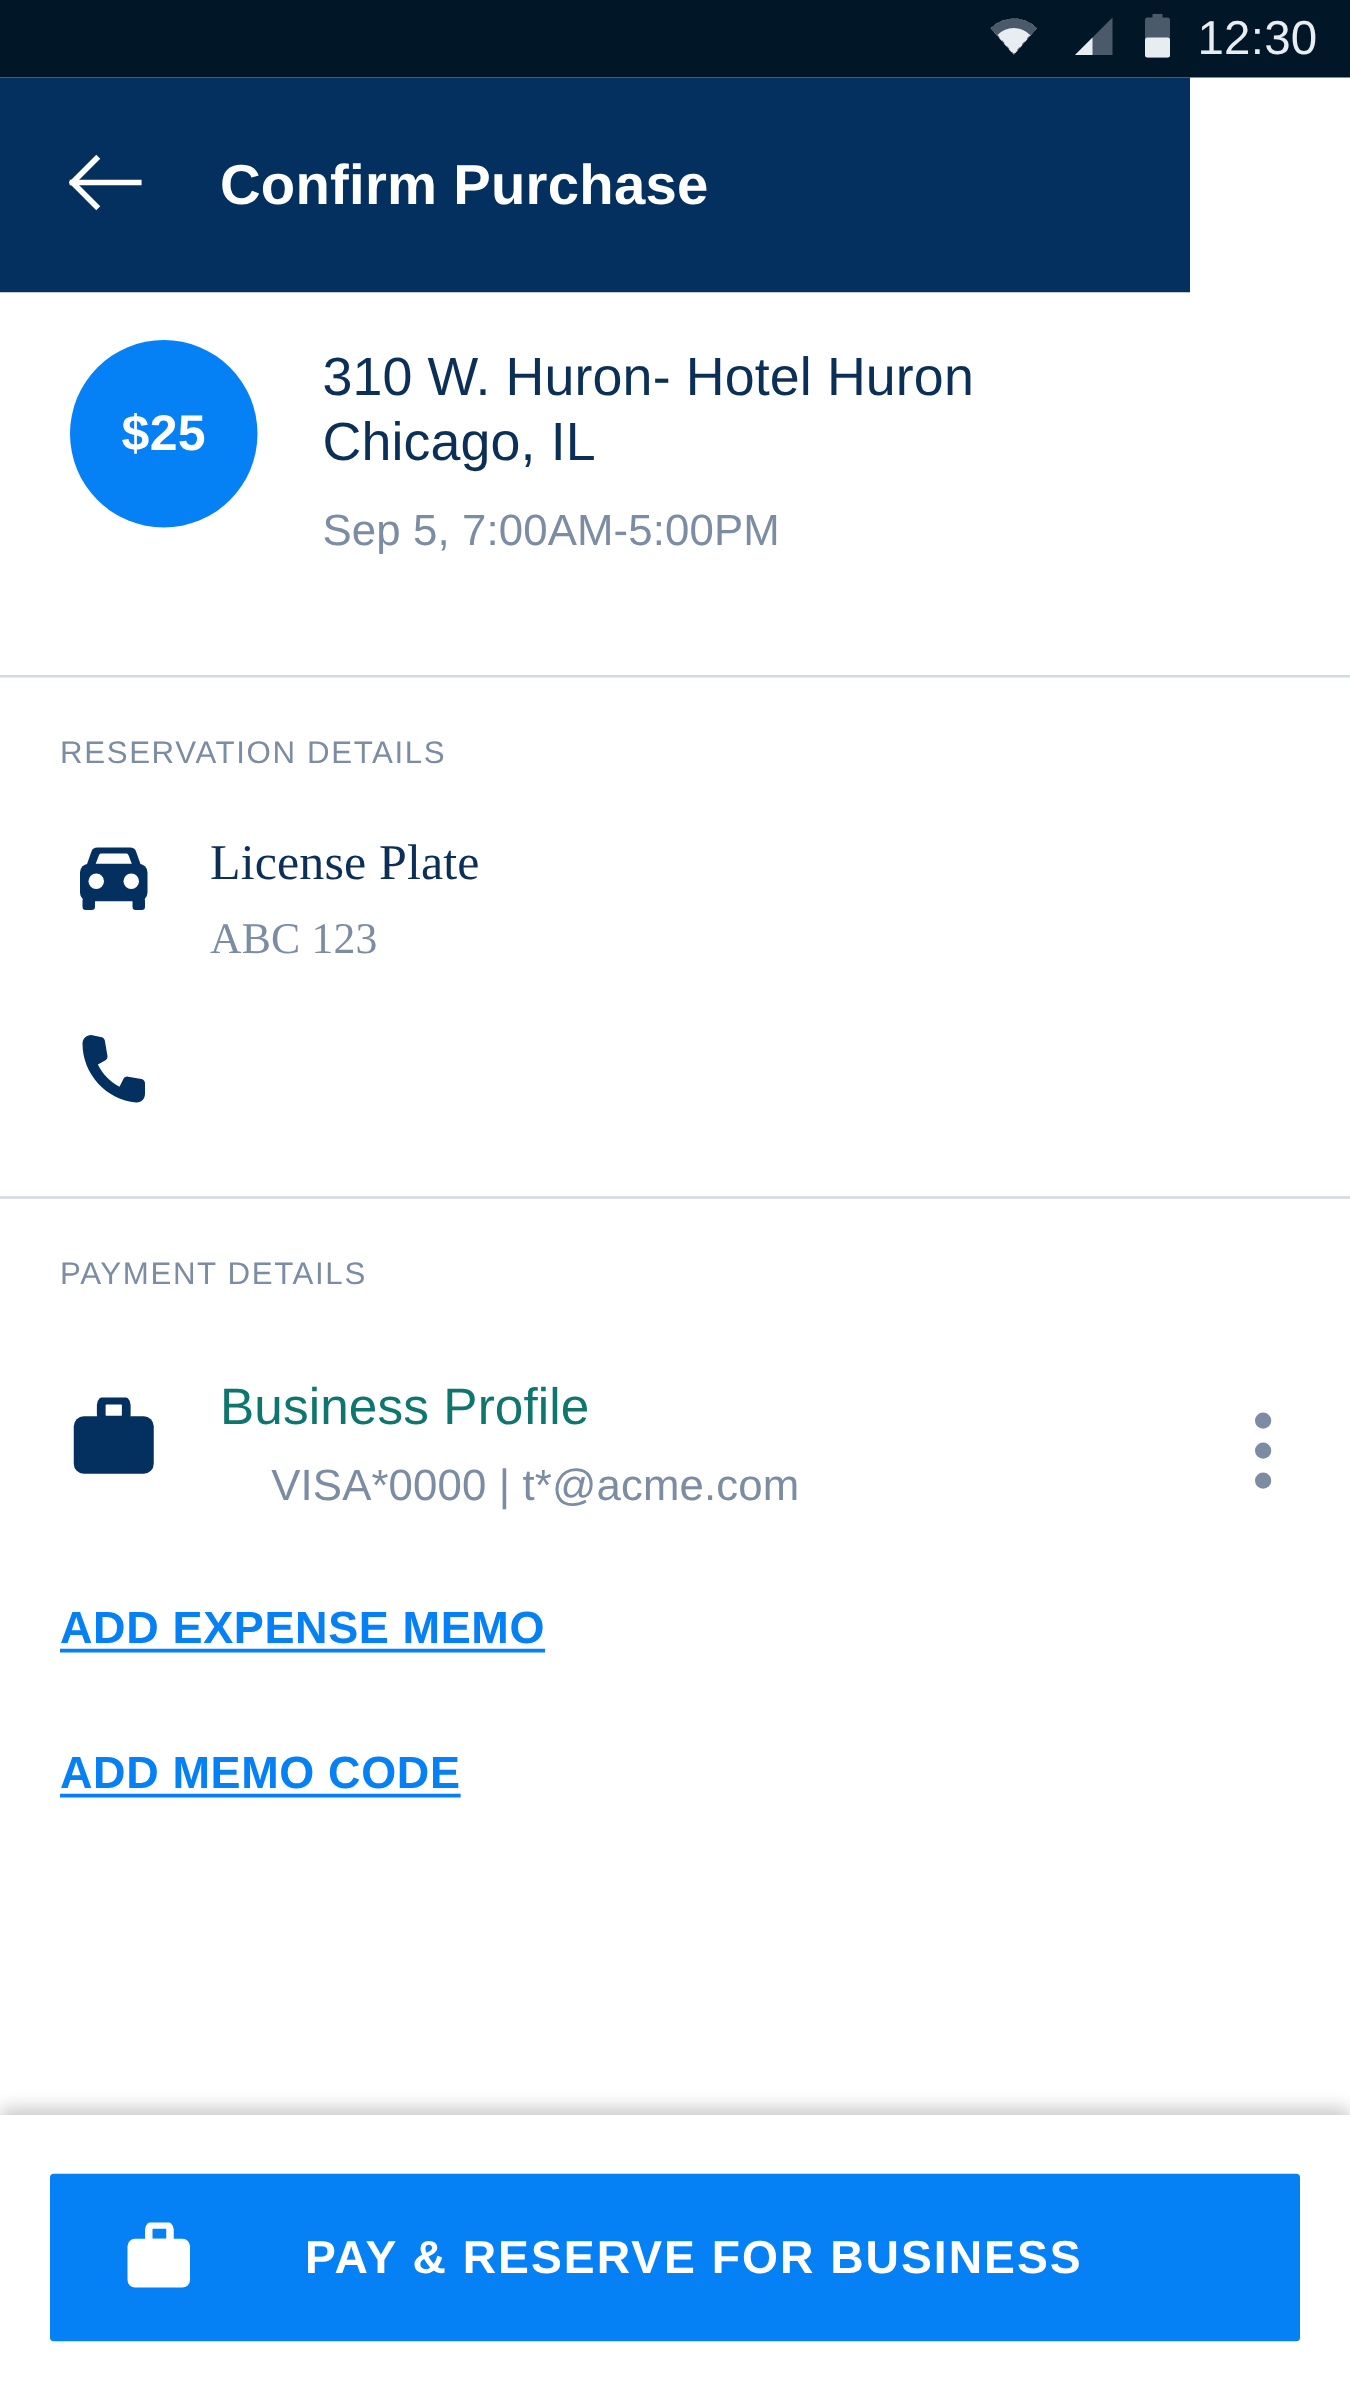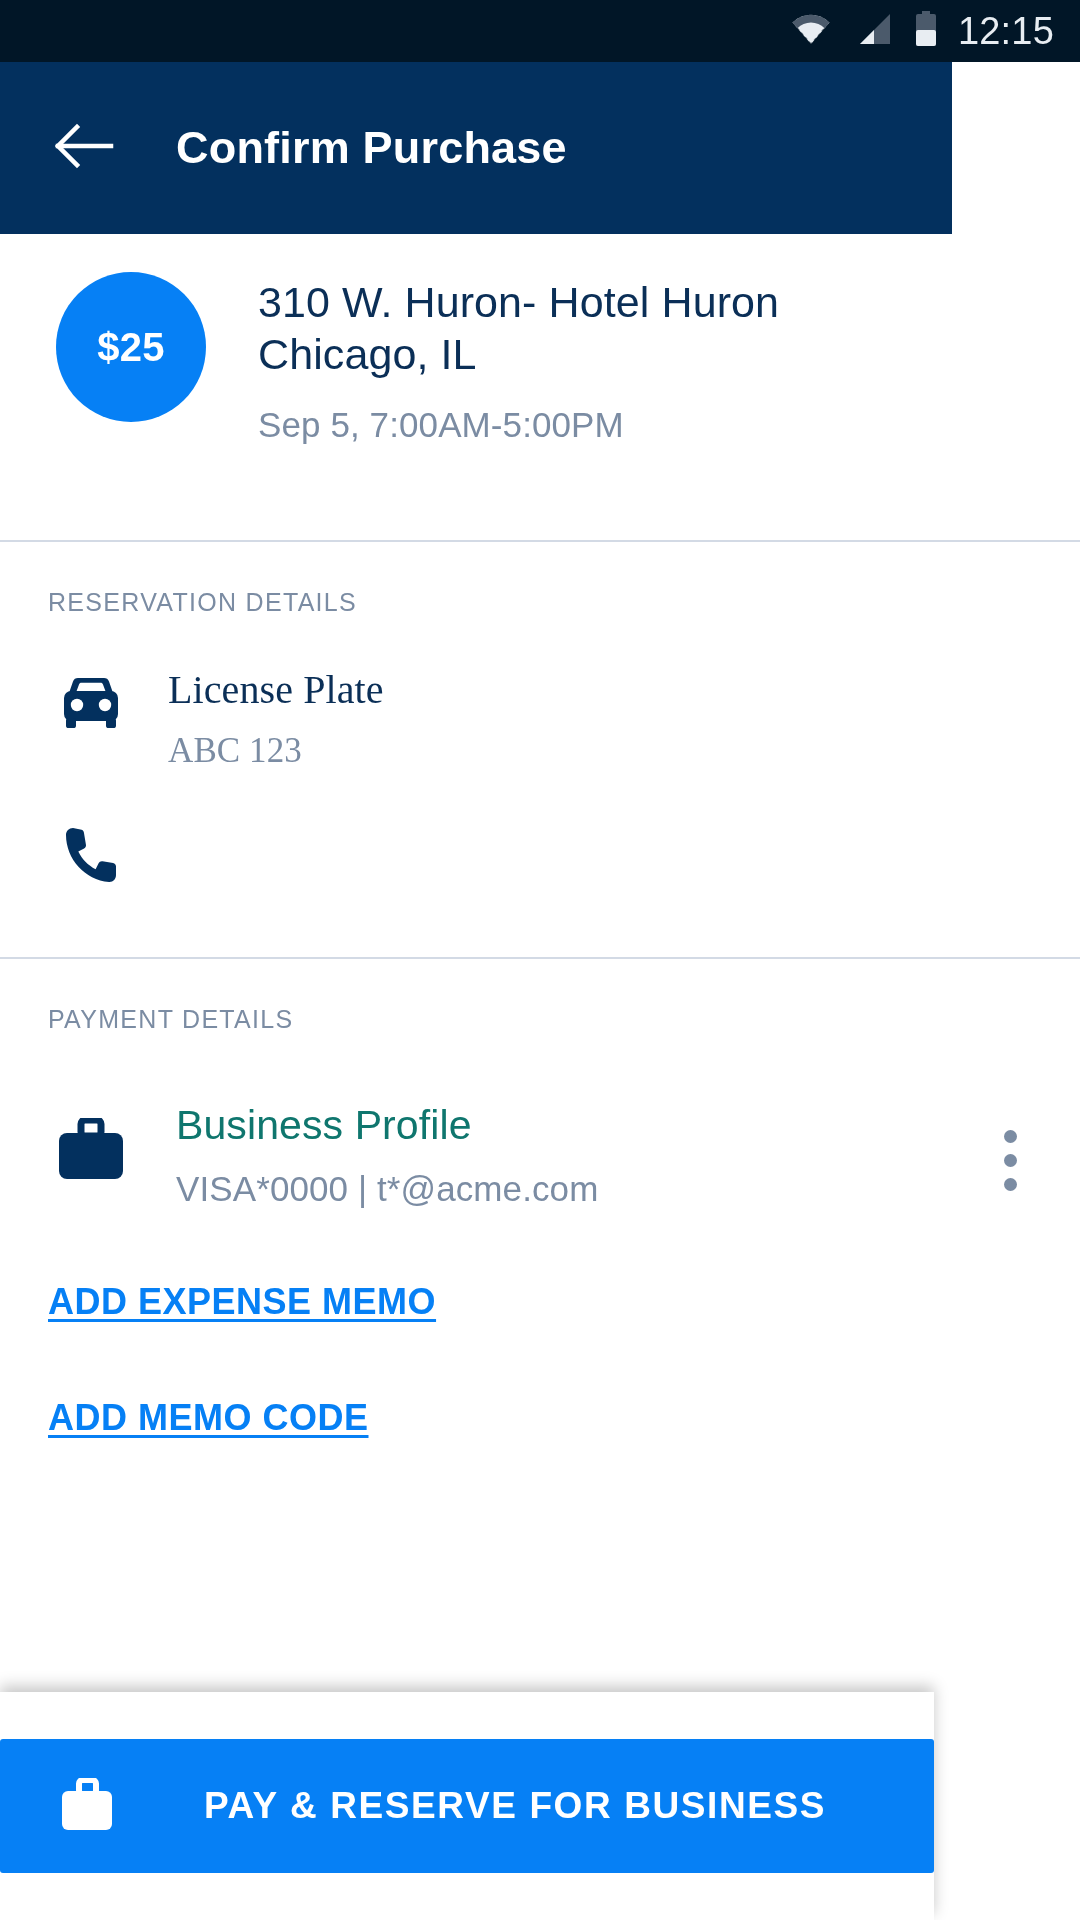--- a/index.html
+++ b/index.html
@@ -214,20 +214,21 @@
     font-size: 41px;
     font-weight: 400;
     letter-spacing: 0.1px;
   }
   .payment-meta {
     color: #7b8ca3;
     font-size: 35px;
     font-weight: 400;
     margin-top: 20px;
     letter-spacing: 0.1px;
+    margin-left: 41px;
   }
   .overflow-menu {
     flex: 0 0 auto;
     width: 60px;
     display: flex;
     flex-direction: column;
     align-items: center;
     gap: 11px;
     padding-top: 28px;
     cursor: pointer;
@@ -252,21 +253,21 @@
     cursor: pointer;
   }
   .link-wrap-memo { padding: 72px 0 0 48px; }
   .link-wrap-promo { padding: 74px 0 0 48px; }
 
   
   .footer {
     position: absolute;
     left: 0;
     bottom: 0;
-    width: 934px;
+    width: 1080px;
     height: 228px;
     background: #ffffff;
     box-shadow: 0 -6px 14px rgba(0,0,0,0.22);
     display: flex;
     align-items: center;
     justify-content: center;
     box-sizing: border-box;
   }
   .pay-button {
     width: 1000px;
@@ -315,21 +316,21 @@
         </svg>
       </span>
       <span class="battery-icon">
         <svg width="24" height="36" viewBox="0 0 24 36">
           <rect x="8" y="0" width="8" height="4" fill="#4b5a6b"></rect>
           <rect x="2" y="3" width="20" height="32" rx="2" fill="#4b5a6b"></rect>
           <rect x="2" y="19" width="20" height="16" rx="2" fill="#e8edf2"></rect>
         </svg>
       </span>
     </div>
-    <div class="status-time">12:15</div>
+    <div class="status-time">12:30</div>
   </div>
 
   <div class="app-bar">
     <div class="back-button">
       <span>
         <svg width="60" height="50" viewBox="0 0 60 50">
           <path d="M3 25 L56 25" stroke="#ffffff" stroke-width="4.5" stroke-linecap="square"></path>
           <path d="M22 6 L3 25 L22 44" stroke="#ffffff" stroke-width="4.5" fill="none" stroke-linecap="square" stroke-linejoin="miter"></path>
         </svg>
       </span>

